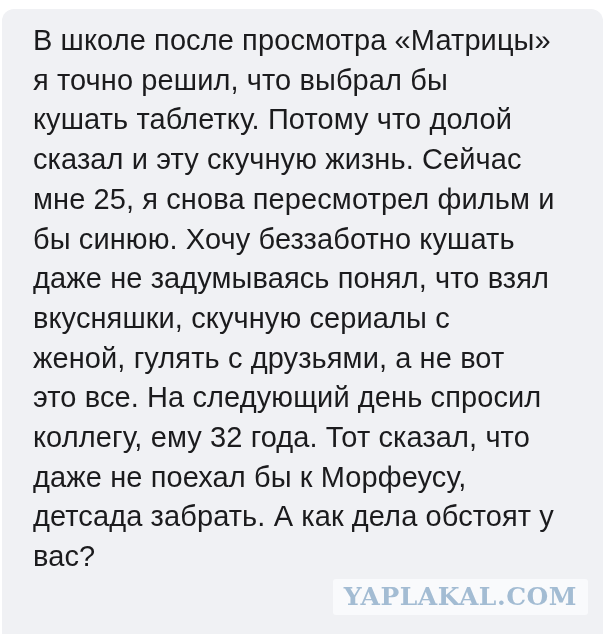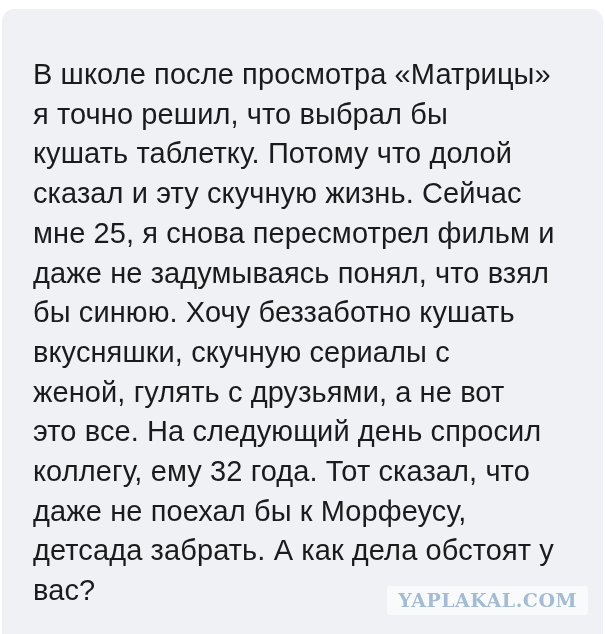--- a/index.html
+++ b/index.html
@@ -27,58 +27,57 @@
     position: absolute;
     left: 2px;
     right: 2px;
     top: 9px;
     bottom: 0;
     background: var(--card-bg);
     border-radius: 12px 12px 0 0;
   }
   .post-text {
     padding: 12px 0 0 31px;
-    margin-top: 34px;
   }
   .post-text .line {
     font-size: 29px;
     line-height: 39.7px;
     color: var(--text-color);
     white-space: nowrap;
     letter-spacing: 0.1px;
   }
   .watermark {
     position: absolute;
     right: 15px;
     bottom: 19px;
     background: var(--watermark-bg);
     border-radius: 3px;
     padding: 3px 11px 4px 11px;
   }
   .watermark-text {
     font-family: "DejaVu Serif", "Liberation Serif", serif;
     font-weight: bold;
-    font-size: 19px;
+    font-size: 25px;
     letter-spacing: 0.5px;
     color: var(--watermark-color);
   }
 </style>
 </head>
 <body>
 
 <div class="page">
   <div class="card">
     <div class="post-text">
         <div class="line">В школе после просмотра «Матрицы»</div>
         <div class="line">я точно решил, что выбрал бы</div>
         <div class="line">кушать таблетку. Потому что долой</div>
         <div class="line">сказал и эту скучную жизнь. Сейчас</div>
         <div class="line">мне 25, я снова пересмотрел фильм и</div>
+        <div class="line">бы синюю. Хочу беззаботно кушать</div>
         <div class="line">даже не задумываясь понял, что взял</div>
-        <div class="line">бы синюю. Хочу беззаботно кушать</div>
         <div class="line">вкусняшки, скучную сериалы с</div>
         <div class="line">женой, гулять с друзьями, а не вот</div>
         <div class="line">это все. На следующий день спросил</div>
         <div class="line">коллегу, ему 32 года. Тот сказал, что</div>
         <div class="line">даже не поехал бы к Морфеусу,</div>
         <div class="line">детсада забрать. А как дела обстоят у</div>
         <div class="line">вас?</div>
       </div>
     <div class="watermark">
       <span class="watermark-text">YAPLAKAL.COM</span>

